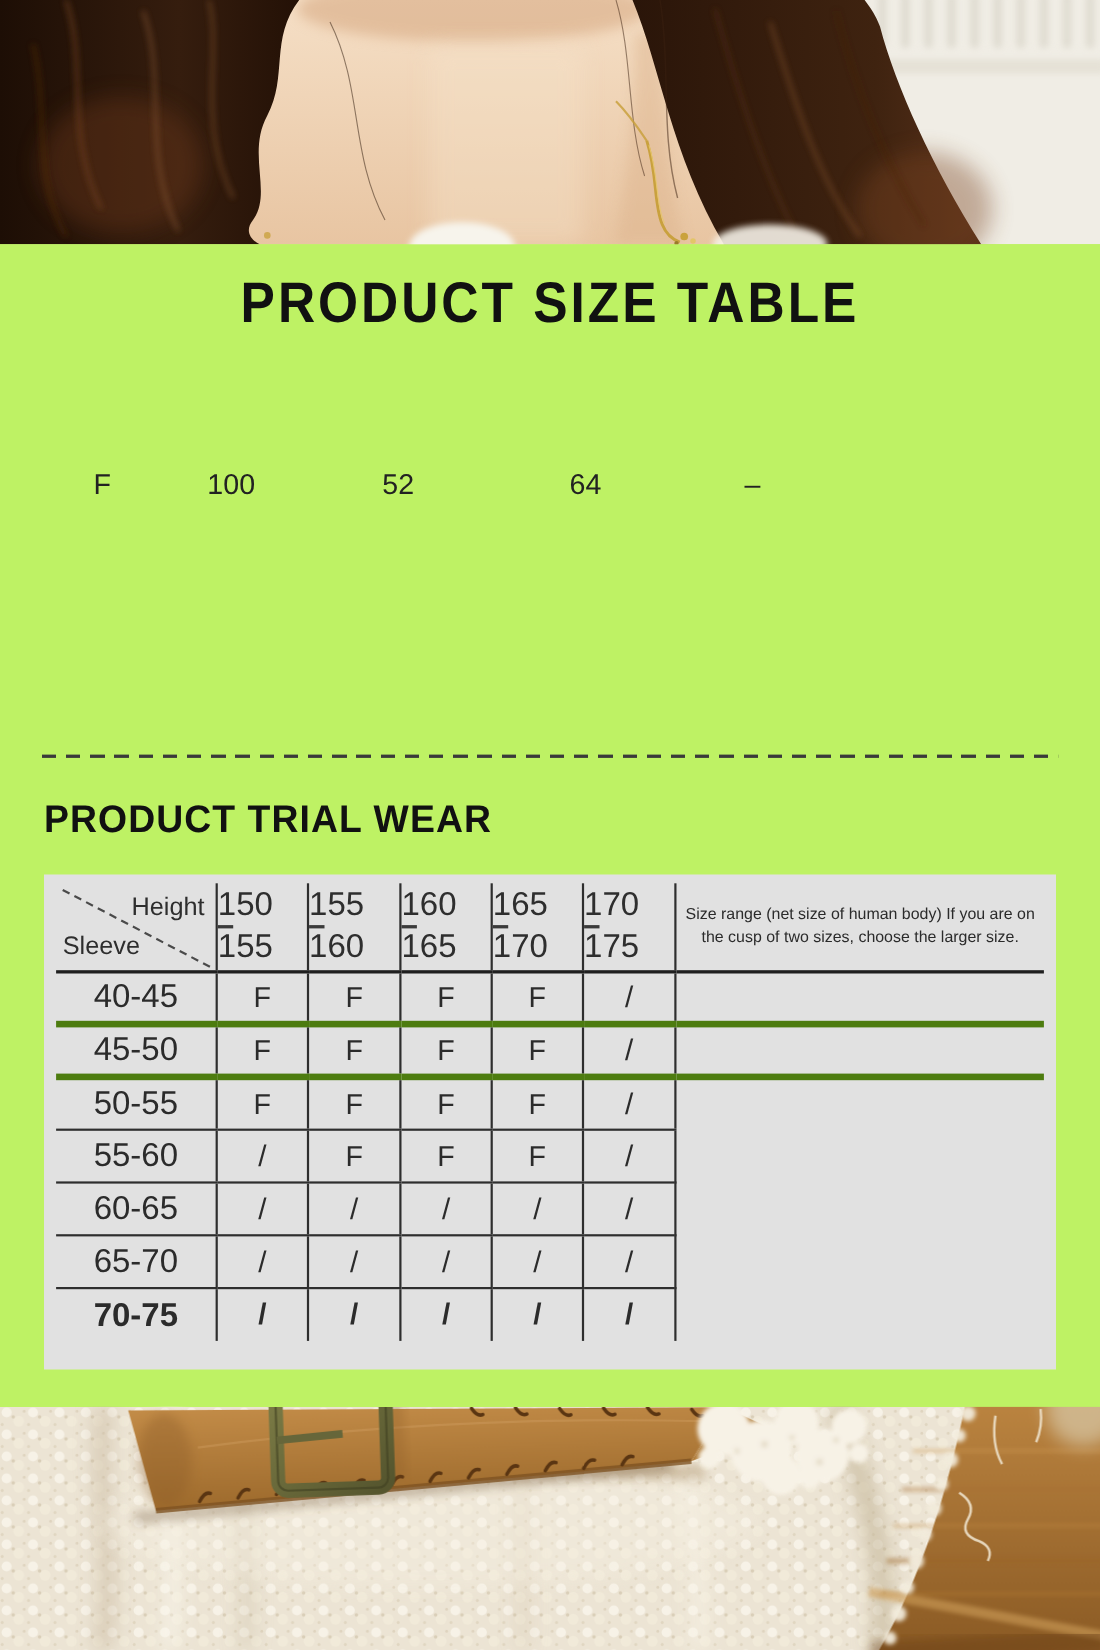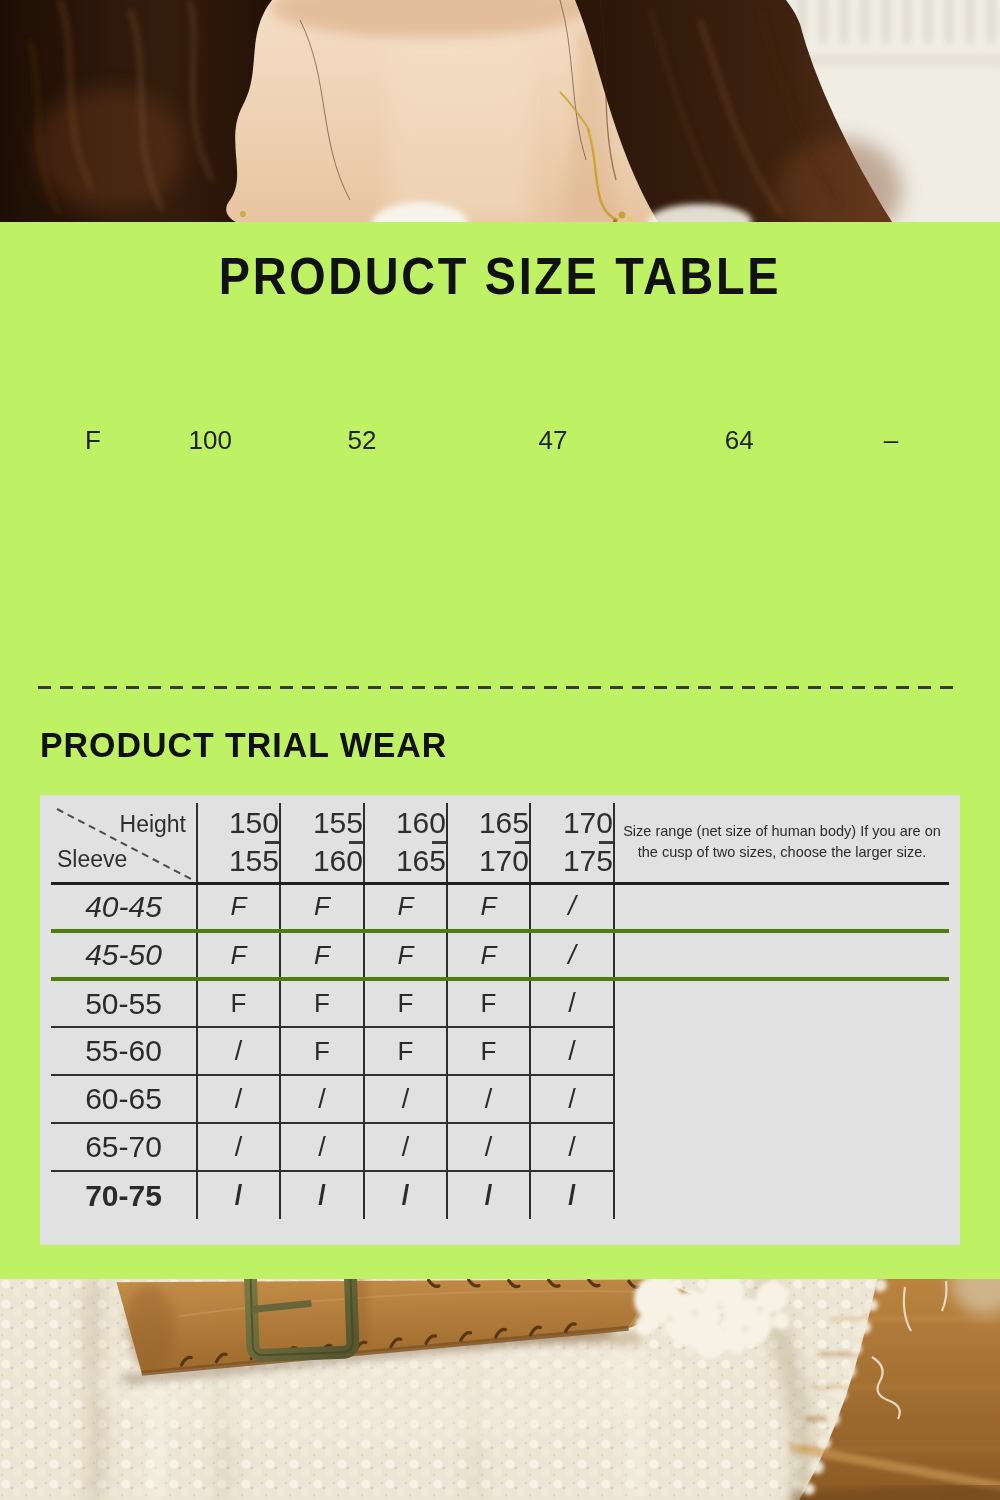--- a/index.html
+++ b/index.html
@@ -39,31 +39,31 @@
 
   .trial-wrap { position:absolute; top:795px; left:40px; width:920px; height:450px;
         background:#e1e1e1; }
   table.trial { border-collapse:collapse; table-layout:fixed; width:898px; margin:8px 0 0 11px; }
   table.trial td { border-left:2px solid #2e2e2e; vertical-align:middle; text-align:center;
         padding:0; color:#2b2b2b; }
   table.trial td:first-child { border-left:none; }
   table.trial thead tr { height:80px; }
   table.trial tbody tr { height:48px; }
   table.trial thead td { border-bottom:3px solid #1f1f1f; }
-  table.trial tbody tr.full td { border-bottom:4px solid #4d7c0f;font-style:italic; }
+  table.trial tbody tr.full td { border-bottom:6px solid #4d7c0f; }
   table.trial tbody tr.part td { border-bottom:2px solid #2e2e2e; }
   table.trial tbody tr.part td.note-cell { border-bottom:none; }
   table.trial tbody tr.lastrow td { border-bottom:none;font-weight:bold; }
 
   td.diag-cell { position:relative; }
   td.diag-cell svg { position:absolute; inset:0; }
   .corner-h { position:absolute; top:8px; right:10px; font-size:23px; color:#2e2e2e; }
   .corner-w { position:absolute; bottom:9px; left:6px; font-size:23px; color:#2e2e2e; }
 
-  .range { display:flex; flex-direction:column; align-items:flex-end; line-height:1; }
+  .range { display:flex; flex-direction:column; align-items:flex-start; line-height:1; }
   .range span { font-size:30px; color:#2e2e2e; }
   .range .bar { width:14px; height:3px; background:#3a3a3a; margin:3px 0 2px; }
 
   td.note-head { text-align:left; font-size:14.5px; line-height:1.5; color:#3f3f3f;
         padding:0 16px 0 14px; }
   td.w-label { font-size:30px; }
   td.val { font-size:26px; }
   td.val.slash { font-size:27px; }
 </style>
 </head>
@@ -154,21 +154,20 @@
     </svg>
   </div>
 
   <div class="h1">PRODUCT SIZE TABLE</div>
 
 
   <div class="size-row">
     <div class="sz-c c0">F</div>
     <div class="sz-c c1">100</div>
     <div class="sz-c c2">52</div>
-    <div class="sz-c c3">47</div>
     <div class="sz-c c4">64</div>
     <div class="sz-c c5">–</div>
   </div>
 
   <div class="notes">
   </div>
 
   <div class="divider"></div>
 
   <div class="h2">PRODUCT TRIAL WEAR</div>

